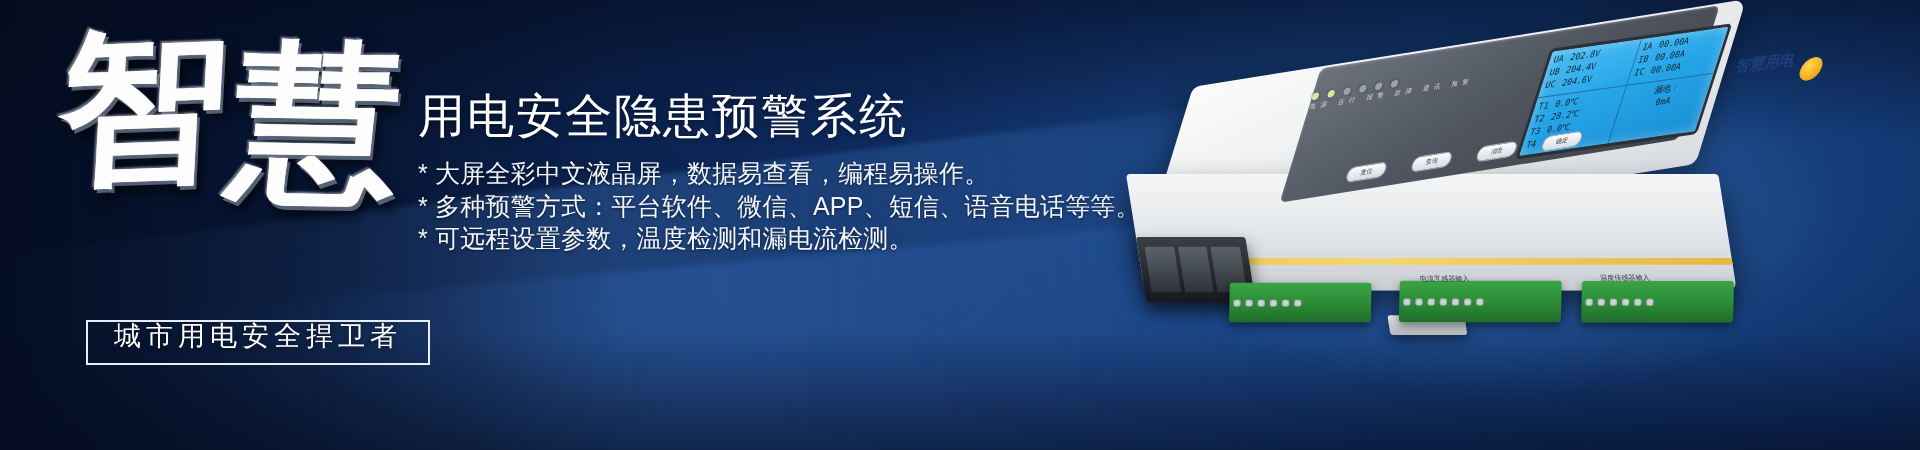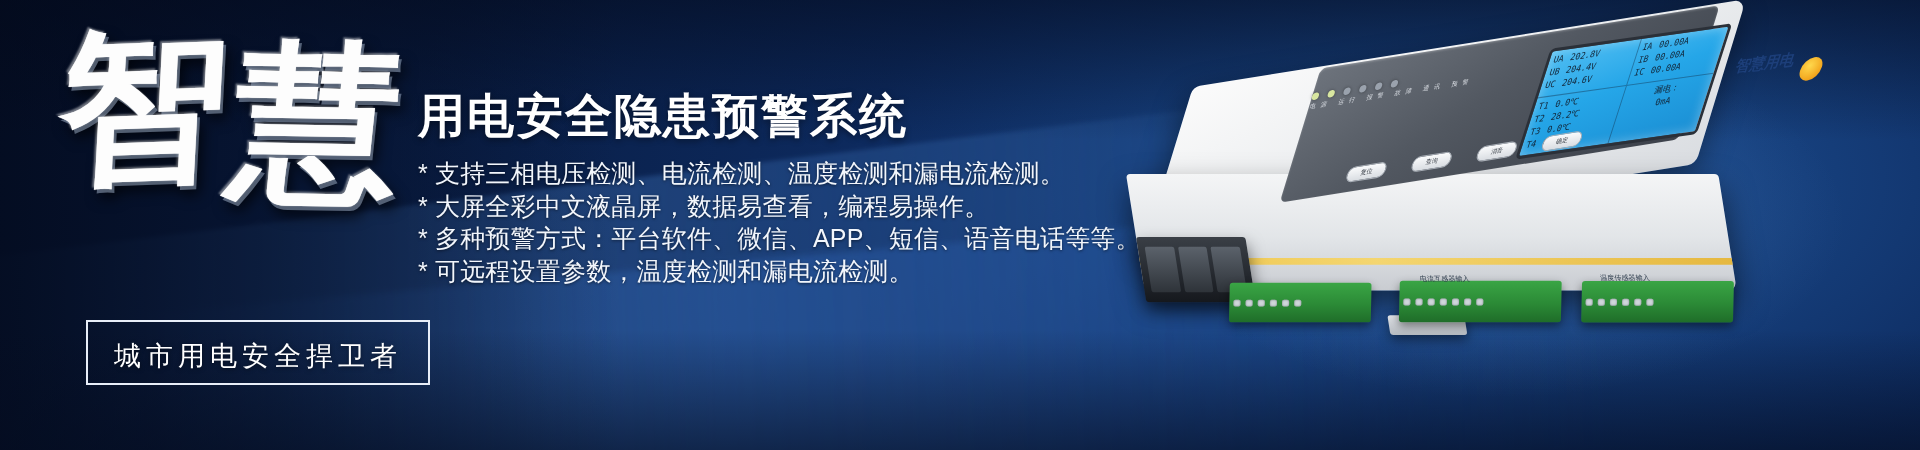--- a/index.html
+++ b/index.html
@@ -67,35 +67,35 @@
        6px 9px 14px rgba(0,0,0,.72),
       -2px -2px 2px rgba(255,255,255,.45);
     transform:skewX(-5deg) rotate(-2deg);
   }
   .calli .c2 { display:inline-block; transform:translateY(22px) rotate(3deg); }
 
   
   .tagline-box {
     position:absolute;
     left:86px; top:320px;
-    padding:20px 26px 11px 26px;
+    padding:0 26px 11px 26px;
     border:2px solid #e8eef8;
     color:#ffffff;
     font-size:27px;
     letter-spacing:5px;
     line-height:1.1;
     white-space:nowrap;
     text-shadow:0 1px 4px rgba(0,0,0,.5);
   }
 
   
   .copy { position:absolute; left:418px; top:88px; width:700px; }
   .headline {
     font-size:47px;
-    font-weight:700;
+    font-weight:400;
     color:#ffffff;
     letter-spacing:2px;
     line-height:1.18;
     white-space:nowrap;
     text-shadow:0 2px 6px rgba(0,0,0,.45);
   }
   .bullets { margin-top:14px; }
   .bullet {
     color:#f2f6fc;
     font-size:25px;
@@ -283,23 +283,20 @@
   </div>
 
   <div class="tagline-box">
     <span>城市用电安全捍卫者</span>
   </div>
 
   <div class="copy">
     <div class="headline">用电安全隐患预警系统</div>
     <div class="bullets">
       <div class="bullet">
-        <span class="star">*</span><span>支持三相电压检测、电流检测、温度检测和漏电流检测。</span>
-      </div>
-      <div class="bullet">
         <span class="star">*</span><span>大屏全彩中文液晶屏，数据易查看，编程易操作。</span>
       </div>
       <div class="bullet">
         <span class="star">*</span><span>多种预警方式：平台软件、微信、APP、短信、语音电话等等。</span>
       </div>
       <div class="bullet">
         <span class="star">*</span><span>可远程设置参数，温度检测和漏电流检测。</span>
       </div>
     </div>
   </div>

